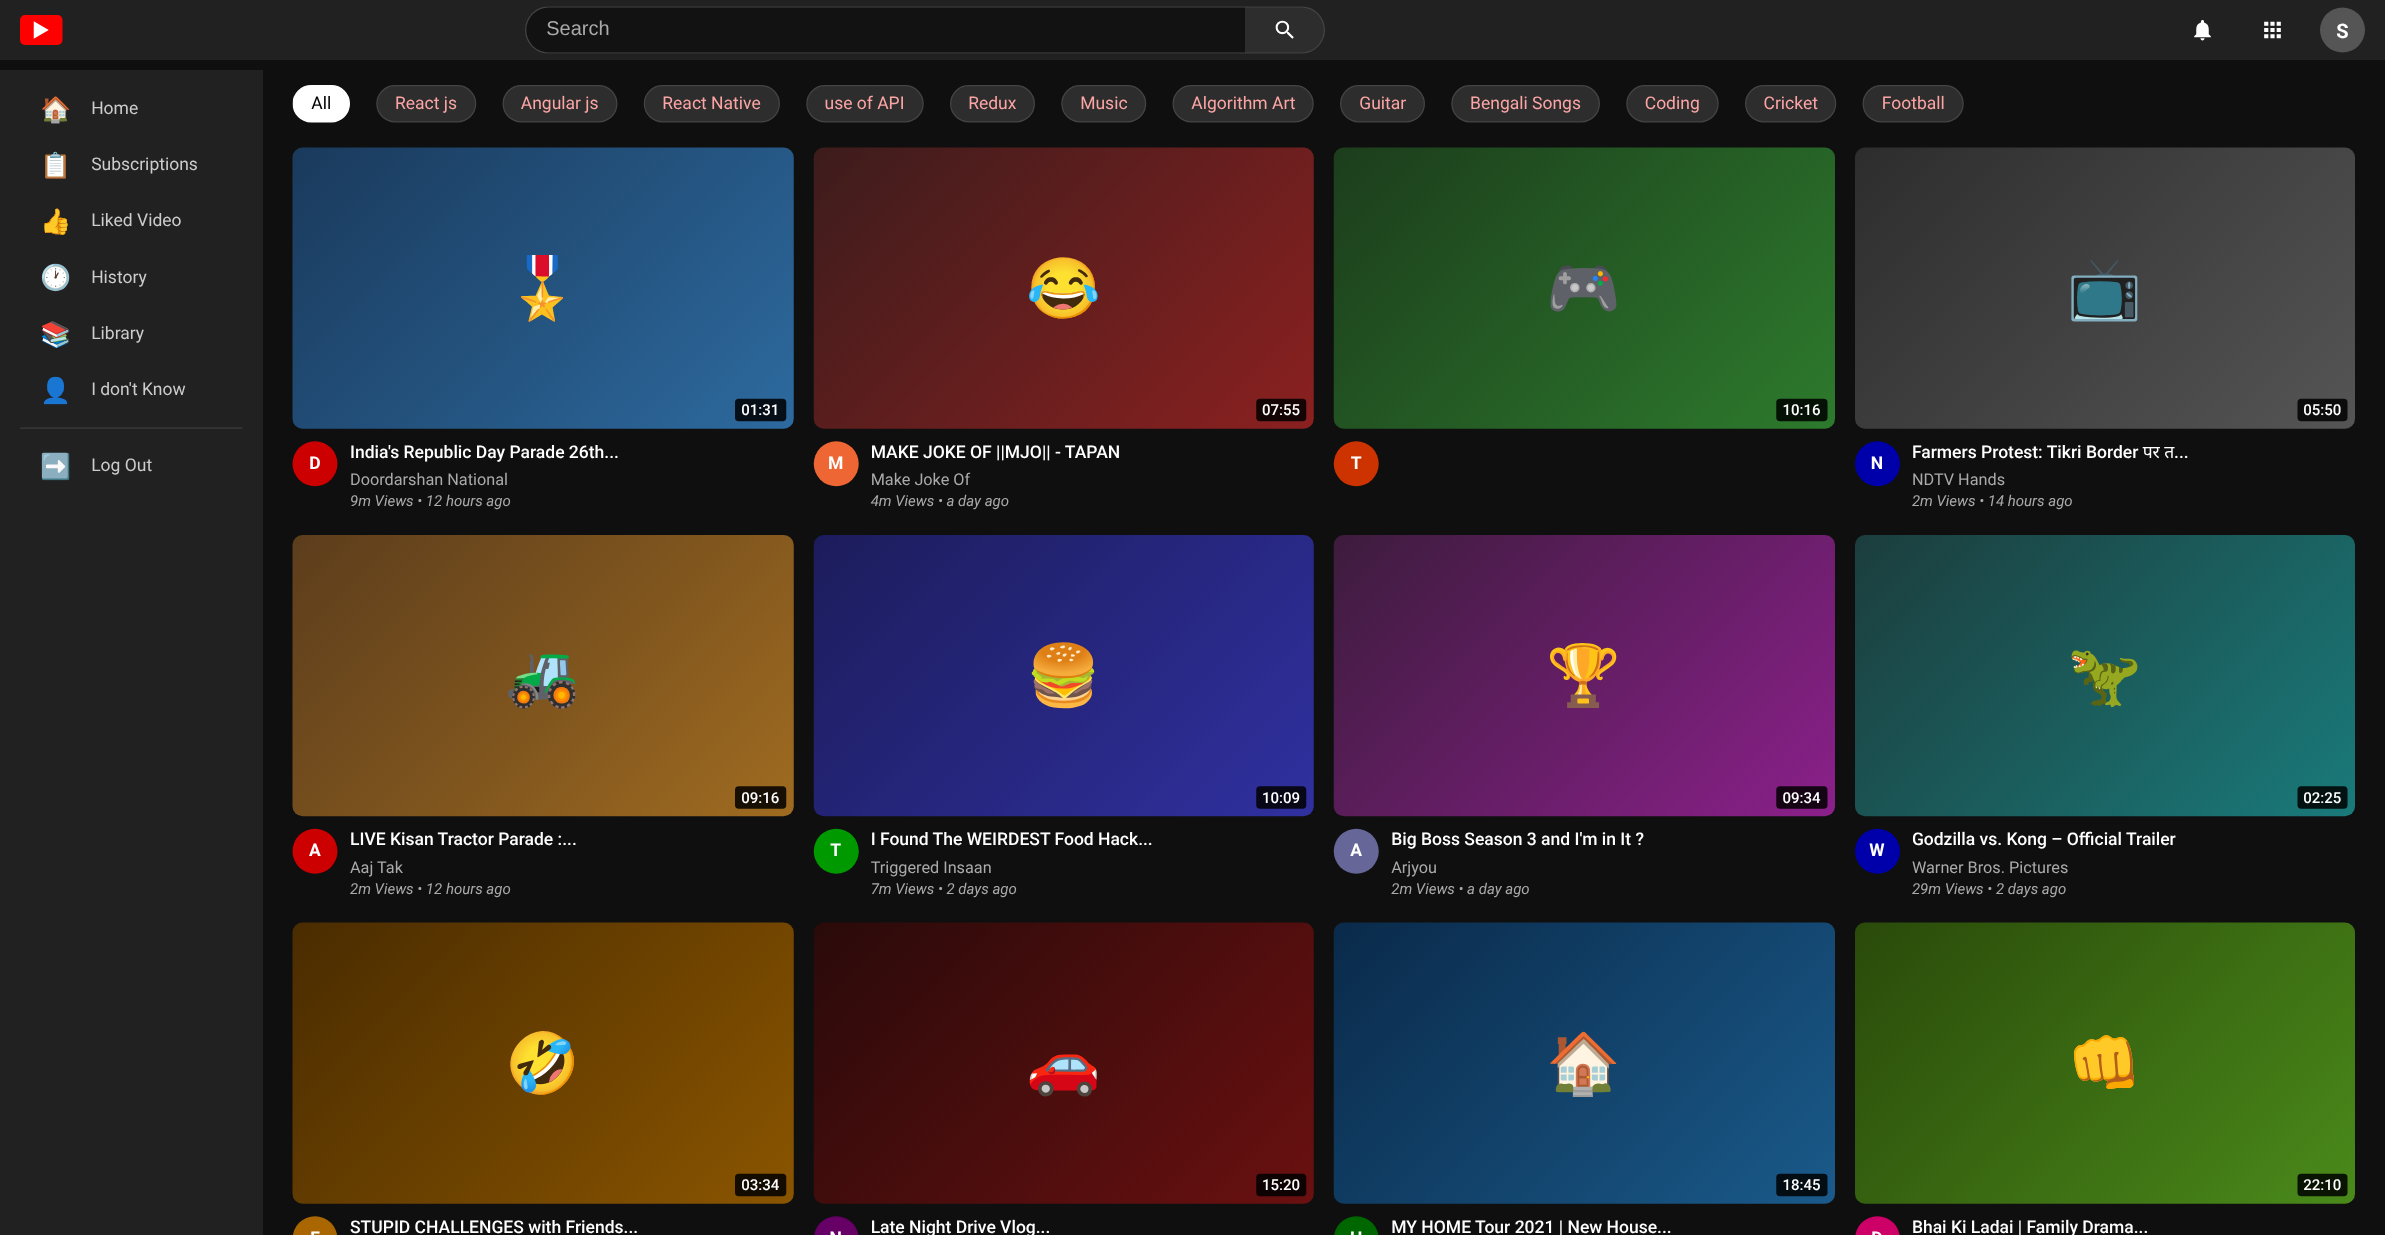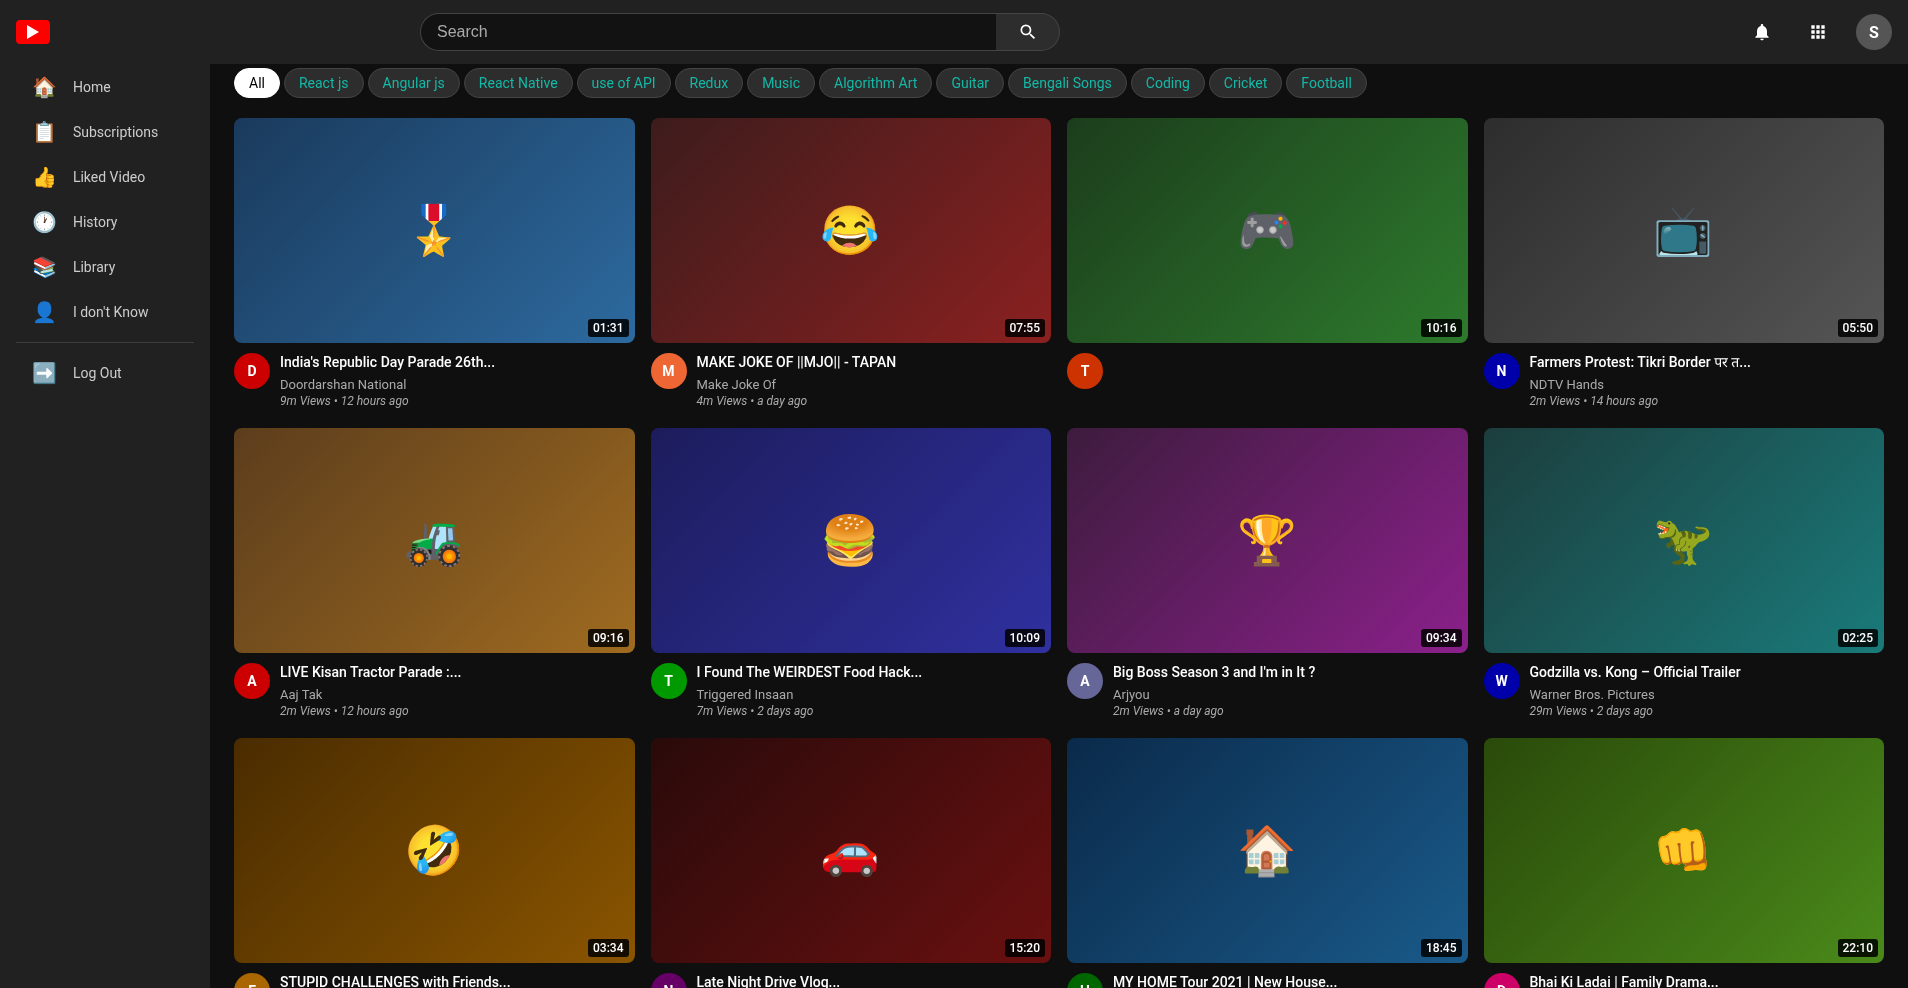--- a/index.html
+++ b/index.html
@@ -8,21 +8,21 @@
       color: #fff;
       font-family: 'Roboto', Arial, sans-serif;
       font-size: 14px;
       overflow-x: hidden;
     }
 
     
     .header {
       position: fixed;
       top: 0; left: 0; right: 0;
-      height: 64px;
+      height: 48px;
       background: #212121;
       display: flex;
       align-items: center;
       padding: 0 16px;
       z-index: 100;
       gap: 12px;
     }
     .logo-area {
       display: flex;
       align-items: center;
@@ -133,32 +133,32 @@
     .main {
       margin-left: 210px;
       margin-top: 56px;
       padding: 0 24px 24px 24px;
     }
 
     
     .filter-row {
       display: flex;
       align-items: center;
-      gap: 4px;
+      gap: 21px;
       padding: 12px 0;
       overflow-x: auto;
       scrollbar-width: none;
     }
     .filter-row::-webkit-scrollbar { display: none; }
     .chip {
       padding: 6px 14px;
       border-radius: 20px;
       border: 1px solid #444;
       background: #2d2d2d;
-      color: #14b8a6;
+      color: #fca5a5;
       cursor: pointer;
       white-space: nowrap;
       font-size: 14px;
     }
     .chip.active {
       background: #fff;
       color: #000;
       border-color: #fff;
     }
 

